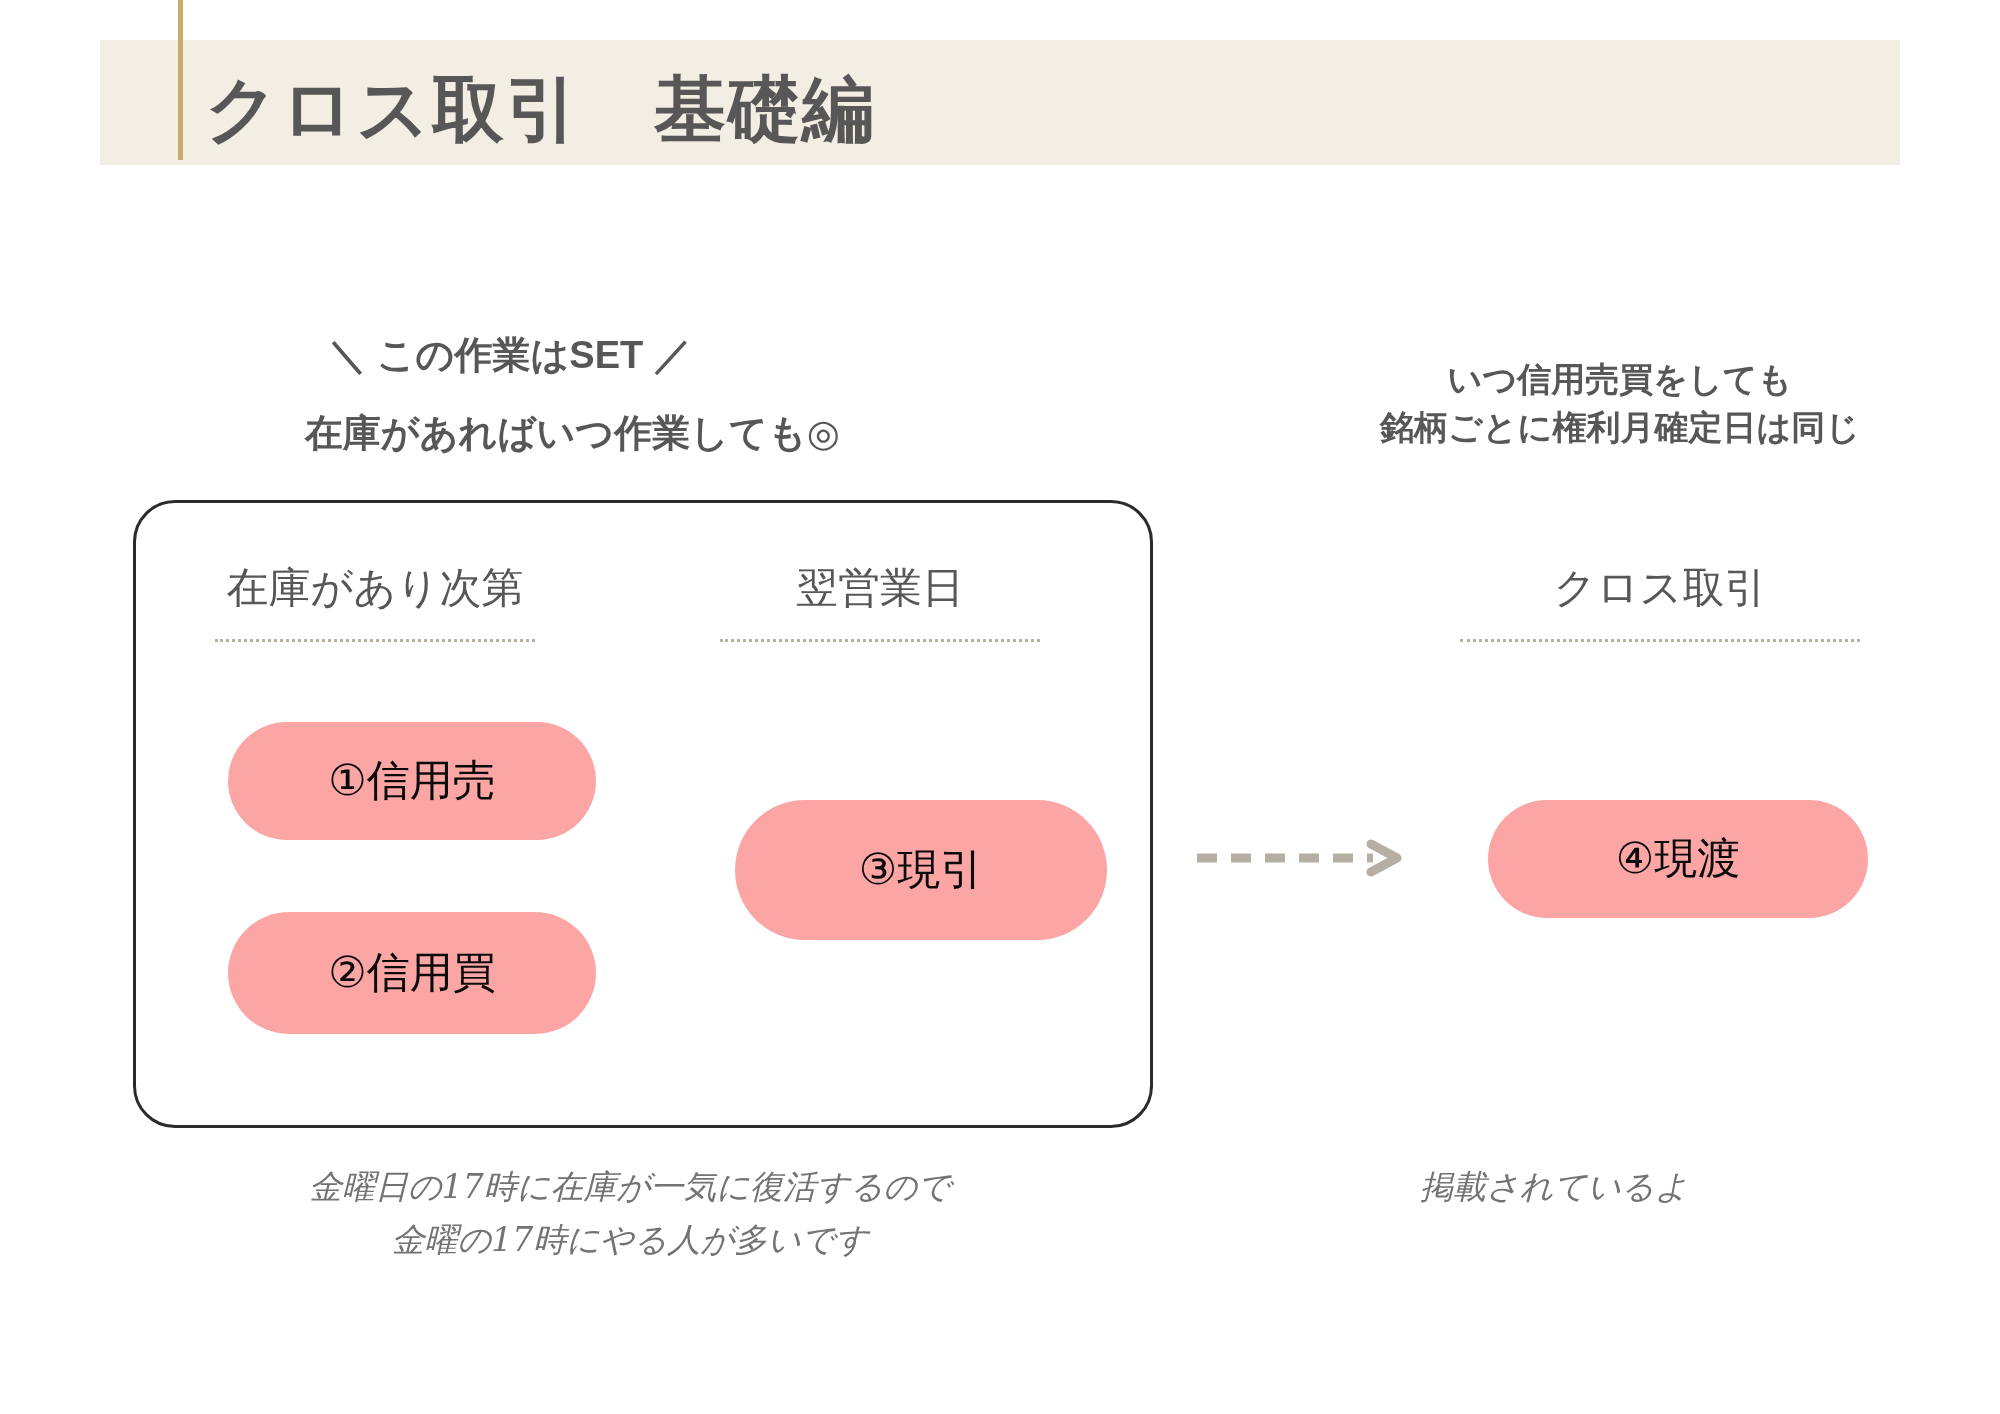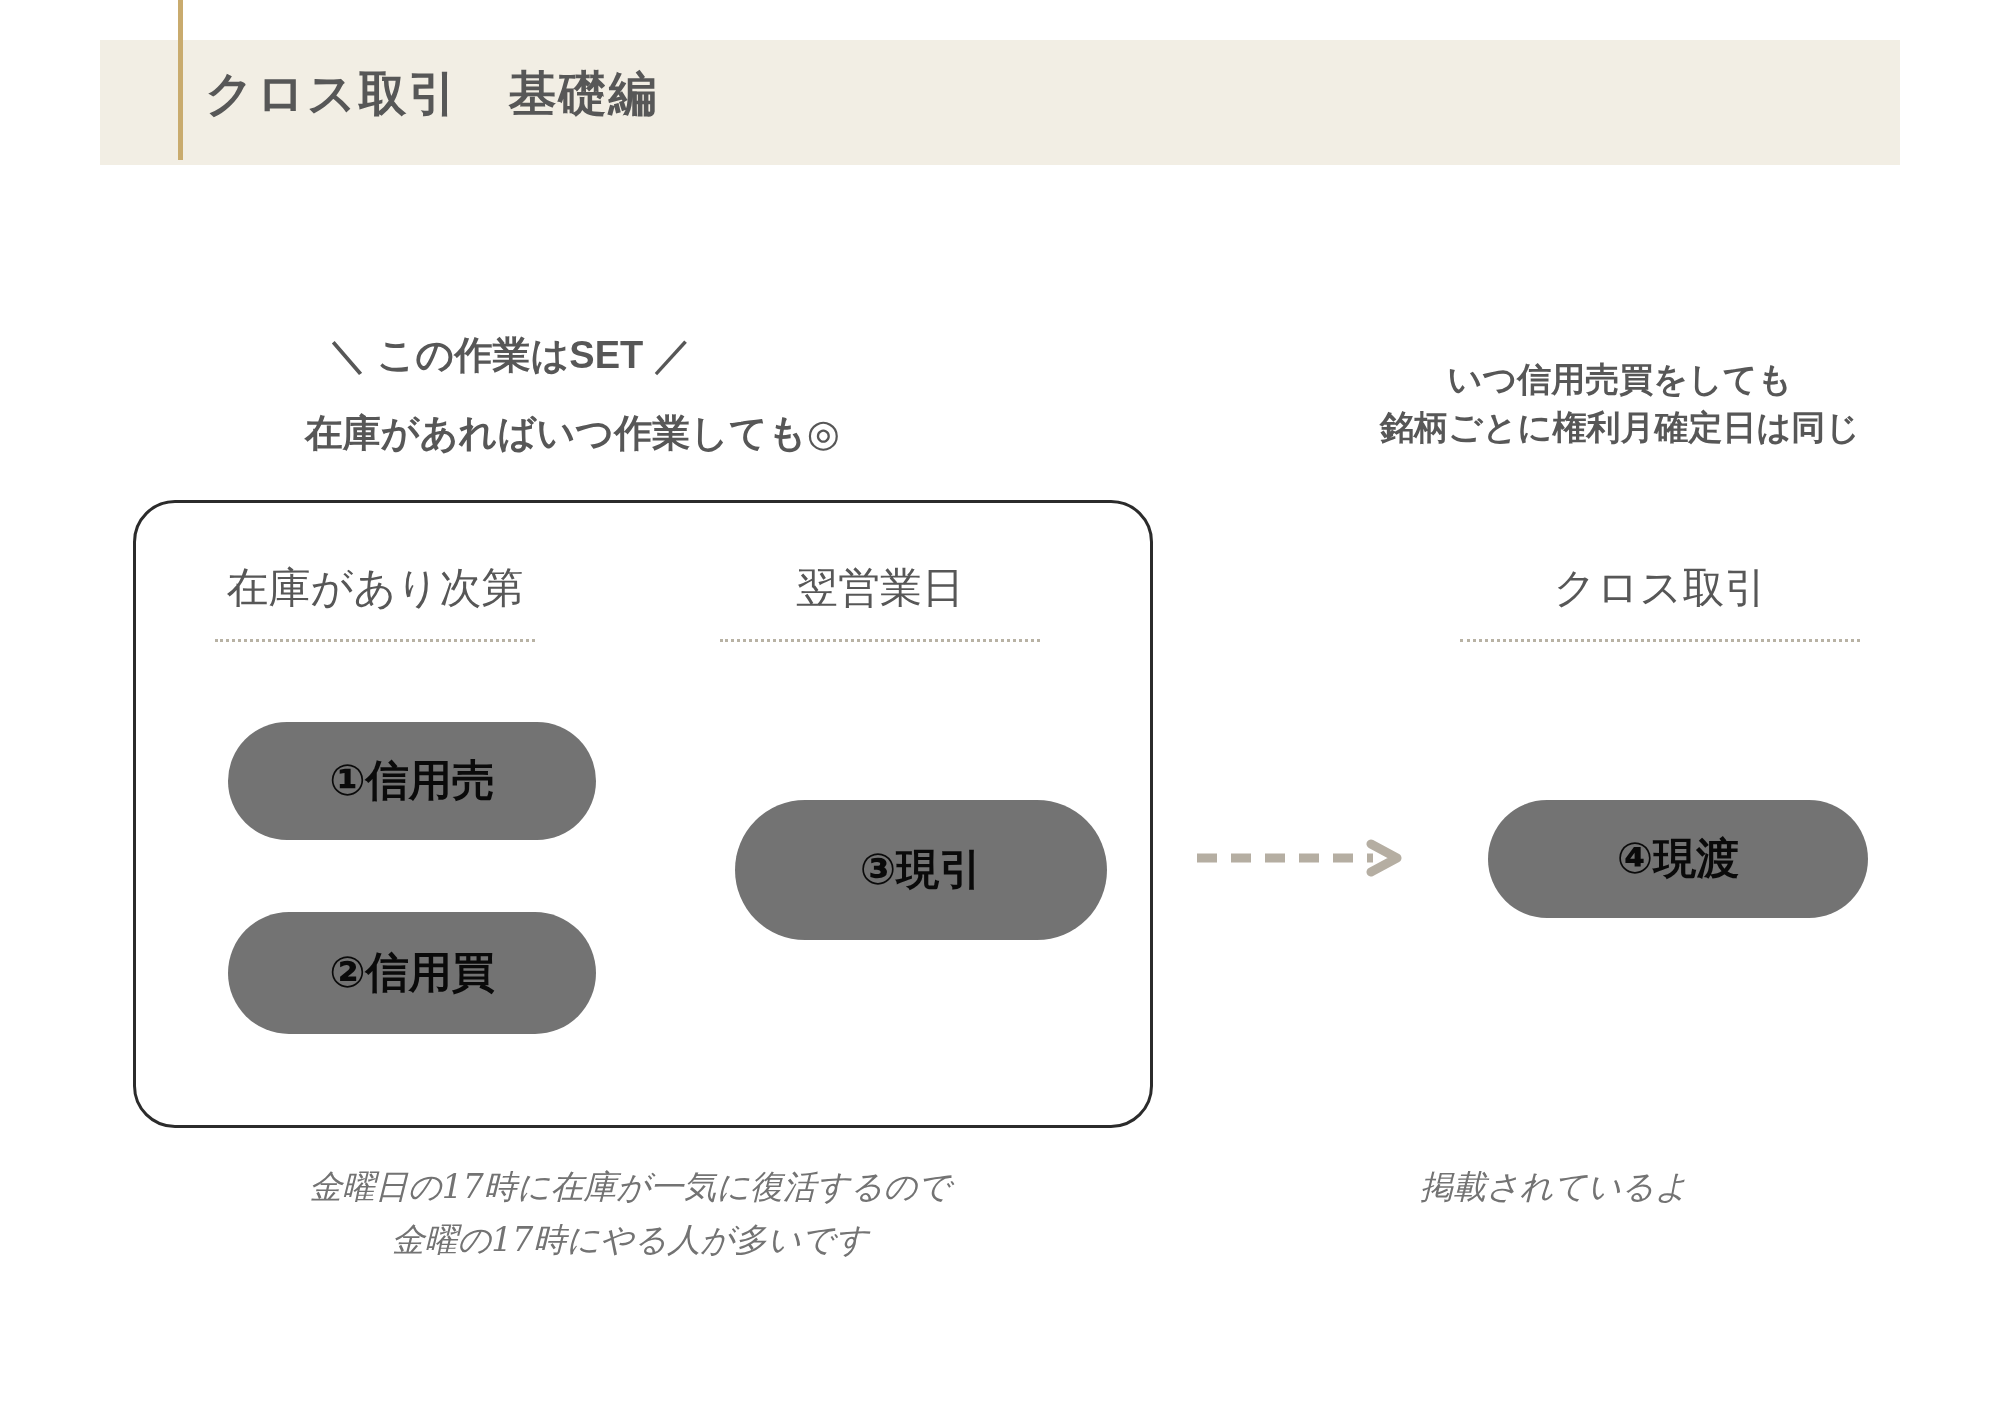--- a/index.html
+++ b/index.html
@@ -31,21 +31,21 @@
     left: 178px;
     top: 0px;
     width: 5px;
     height: 160px;
     background: #c9ab6e;
   }
   .banner-title {
     position: absolute;
     left: 205px;
     top: 62px;
-    font-size: 48px;
+    font-size: 72px;
     font-weight: 700;
     letter-spacing: 2px;
     color: #575757;
     white-space: pre;
   }
 
   
   .set-caption {
     position: absolute;
     left: 180px;
@@ -111,27 +111,27 @@
     width: 100%;
   }
 
   .col-head-1 { left: 215px; top: 565px; width: 320px; }
   .col-head-2 { left: 720px; top: 565px; width: 320px; }
   .col-head-3 { left: 1460px; top: 565px; width: 400px; }
 
   
   .pill {
     position: absolute;
-    background: #737373;
+    background: #fca5a5;
     border-radius: 100px;
     display: flex;
     align-items: center;
     justify-content: center;
     font-size: 43px;
-    font-weight: 700;
+    font-weight: 400;
     color: #0a0a0a;
     white-space: pre;
     box-sizing: border-box;
   }
   .pill-1 { left: 228px; top: 722px; width: 368px; height: 118px; }
   .pill-2 { left: 228px; top: 912px; width: 368px; height: 122px; }
   .pill-3 { left: 735px; top: 800px; width: 372px; height: 140px; }
   .pill-4 { left: 1488px; top: 800px; width: 380px; height: 118px; }
 
   

